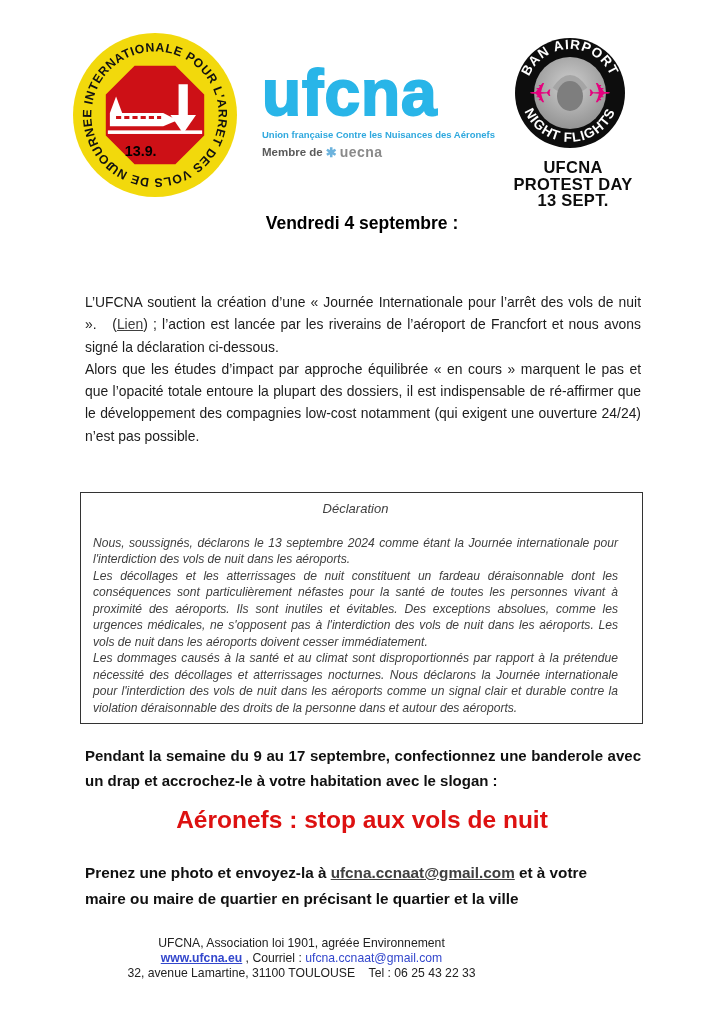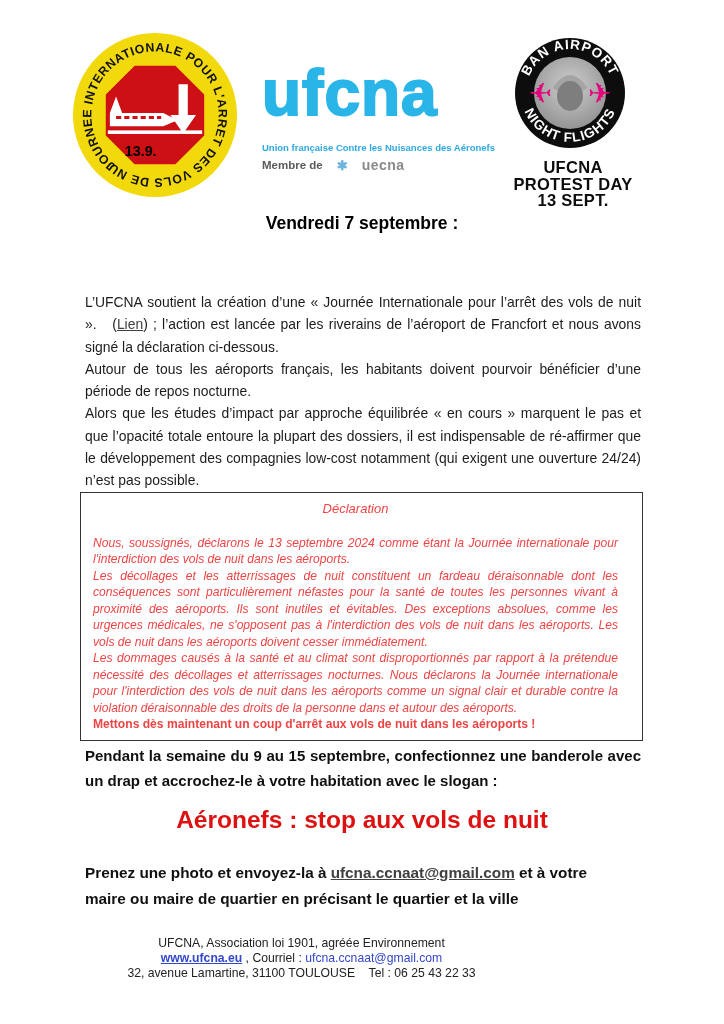--- a/index.html
+++ b/index.html
@@ -4,42 +4,42 @@
 <style>
   html,body{margin:0;padding:0;background:#fff;}
   .page{position:relative;width:724px;height:1024px;background:#ffffff;overflow:hidden;
         font-family:"Liberation Sans",sans-serif;color:#1c1c1c;}
 
   
   .logo-left{position:absolute;left:73px;top:33px;width:164px;height:164px;}
   .logo-center{position:absolute;left:262px;top:60px;width:212px;}
   .ufcna-word{font-size:64px;font-weight:bold;color:#29b5e8;letter-spacing:1px;line-height:66px;
               -webkit-text-stroke:2px #29b5e8;}
-  .ufcna-sub{margin-top:16px;font-size:9.5px;font-weight:bold;color:#2fa8de;white-space:nowrap;}
-  .ufcna-member{margin-top:4px;font-size:11.5px;font-weight:bold;color:#5a5a5a;display:flex;align-items:center;gap:14px;}
+  .ufcna-sub{margin-top:3px;font-size:9.5px;font-weight:bold;color:#2fa8de;white-space:nowrap;}
+  .ufcna-member{margin-top:4px;font-size:11.5px;font-weight:bold;color:#5a5a5a;display:flex;align-items:center;gap:3px;}
   .uecna-mark{color:#6db3dd;font-size:13px;font-weight:bold;}
   .uecna-name{color:#8a8a8a;font-size:14px;font-weight:bold;letter-spacing:.5px;}
   .logo-right{position:absolute;left:498px;top:36px;width:150px;text-align:center;}
   .protest-caption{margin-top:1px;font-weight:bold;color:#0d0d0d;font-size:16.5px;line-height:16.5px;
                    letter-spacing:.3px;}
 
   
   .title{position:absolute;top:210px;left:0;width:724px;text-align:center;
          font-size:17.5px;font-weight:bold;color:#000;line-height:27px;}
 
   
   .intro{position:absolute;top:291px;left:85px;width:556px;font-size:13.9px;line-height:22.3px;
          text-align:justify;color:#1c1c1c;}
   .intro p{margin:0;}
   a.link{color:#404040;text-decoration:underline;cursor:pointer;}
 
   
   .decl-box{position:absolute;top:492px;left:80px;width:563px;box-sizing:border-box;
             border:1.4px solid #333;padding:6px 24px 7px 12px;
-            font-style:italic;font-size:12.1px;line-height:16.5px;text-align:justify;color:#ef4444;}
+            font-style:italic;font-size:12.1px;line-height:16.5px;text-align:justify;color:#404040;}
   .decl-heading{text-align:center;margin:2px 0 17px 0;font-size:13px;}
   .decl-box p{margin:0;}
   .decl-closing{font-style:normal;font-weight:bold;}
 
   
   .banner-par{position:absolute;top:744px;left:85px;width:556px;
               font-size:15px;font-weight:bold;line-height:24.5px;text-align:justify;color:#111;}
   .slogan{position:absolute;top:806px;left:0;width:724px;text-align:center;
           font-size:24.5px;font-weight:bold;color:#dd1111;}
   .photo-par{position:absolute;top:860px;left:85px;width:545px;
@@ -114,38 +114,36 @@
       </text>
     </svg>
     <div class="protest-caption">
       <div>UFCNA</div>
       <div>PROTEST DAY</div>
       <div>13 SEPT.</div>
     </div>
   </div>
 
   <div class="title">
-    <div>Vendredi 7 septembre :</div>
+    <div>Vendredi 4 septembre :</div>
   </div>
 
   <div class="intro">
     <p><span>L’UFCNA soutient la création d’une « Journée Internationale pour l’arrêt des vols de nuit ».&nbsp;&nbsp; (</span><a class="link">Lien</a><span>) ; l’action est lancée par les riverains de l’aéroport de Francfort et nous avons signé la déclaration ci-dessous.</span></p>
-    <p>Autour de tous les aéroports français, les habitants doivent pourvoir bénéficier d’une période de repos nocturne.</p>
     <p>Alors que les études d’impact par approche équilibrée « en cours » marquent le pas et que l’opacité totale entoure la plupart des dossiers, il est indispensable de ré-affirmer que le développement des compagnies low-cost notamment (qui exigent une ouverture 24/24) n’est pas possible.</p>
   </div>
 
   <div class="decl-box">
     <div class="decl-heading">Déclaration</div>
     <p><span>Nous, soussignés, déclarons </span><b>le 13 septembre 2024</b><span> comme étant la Journée internationale pour l'interdiction des vols de nuit dans les aéroports.</span></p>
     <p>Les décollages et les atterrissages de nuit constituent un fardeau déraisonnable dont les conséquences sont particulièrement néfastes pour la santé de toutes les personnes vivant à proximité des aéroports. Ils sont inutiles et évitables. Des exceptions absolues, comme les urgences médicales, ne s'opposent pas à l'interdiction des vols de nuit dans les aéroports. Les vols de nuit dans les aéroports doivent cesser immédiatement.</p>
     <p>Les dommages causés à la santé et au climat sont disproportionnés par rapport à la prétendue nécessité des décollages et atterrissages nocturnes. Nous déclarons la Journée internationale pour l'interdiction des vols de nuit dans les aéroports comme un signal clair et durable contre la violation déraisonnable des droits de la personne dans et autour des aéroports.</p>
-    <p class="decl-closing">Mettons dès maintenant un coup d'arrêt aux vols de nuit dans les aéroports !</p>
   </div>
 
-  <div class="banner-par">Pendant la semaine du 9 au 15 septembre, confectionnez une banderole avec un drap et accrochez-le à votre habitation avec le slogan :</div>
+  <div class="banner-par">Pendant la semaine du 9 au 17 septembre, confectionnez une banderole avec un drap et accrochez-le à votre habitation avec le slogan :</div>
 
   <div class="slogan">Aéronefs : stop aux vols de nuit</div>
 
   <div class="photo-par"><span>Prenez une photo et envoyez-la à </span><a class="link">ufcna.ccnaat@gmail.com</a><span> et à votre maire ou maire de quartier en précisant le quartier et la ville</span></div>
 
   <div class="footer">
     <div><b>UFCNA</b><span>, Association loi 1901, agréée Environnement</span></div>
     <div><a class="link">www.ufcna.eu</a><span> , Courriel : </span><span class="email">ufcna.ccnaat@gmail.com</span></div>
     <div>32, avenue Lamartine, 31100 TOULOUSE&nbsp;&nbsp;&nbsp;&nbsp;Tel : 06 25 43 22 33</div>
   </div>

